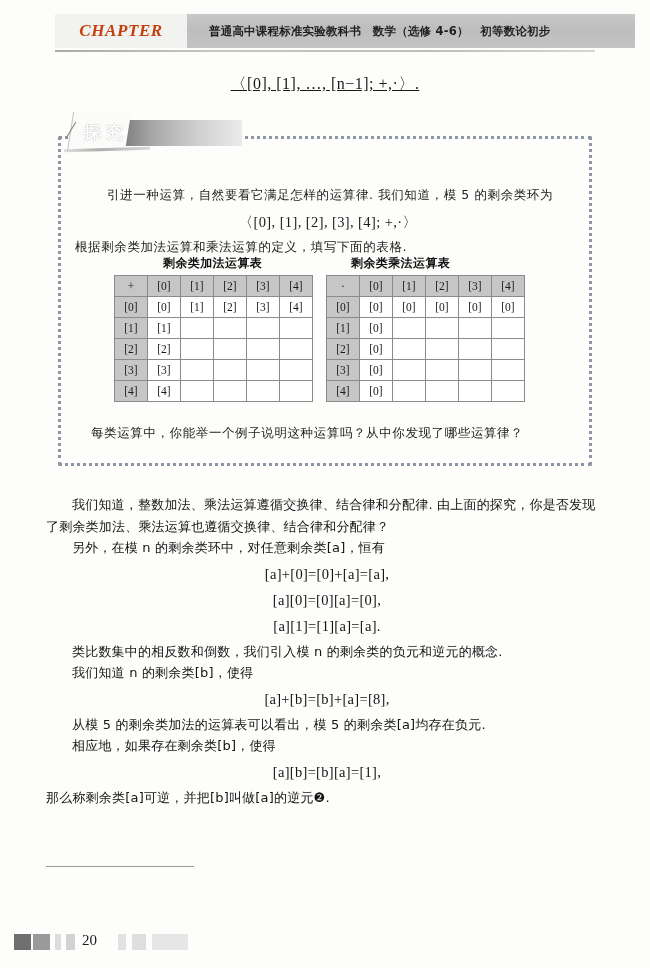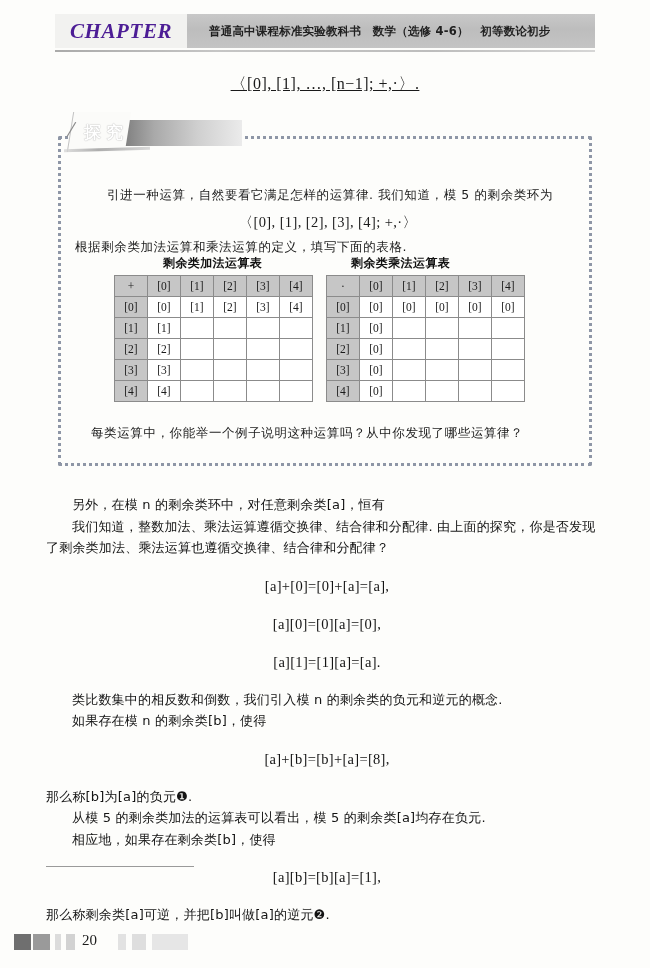--- a/index.html
+++ b/index.html
@@ -29,28 +29,28 @@
     position: absolute;
     left: 0; top: 0;
     width: 132px; height: 34px;
     background: #f2f2f0;
     display: flex; align-items: center; justify-content: center;
   }
   .header-chapter-label {
     font-family: "Liberation Serif", "DejaVu Serif", serif;
     font-style: italic;
     font-weight: 700;
-    font-size: 21px;
+    font-size: 17px;
     letter-spacing: 0.6px;
-    color: #4c1d95;
+    color: #c2410c;
   }
   .header-strip {
     position: absolute;
     left: 132px; top: 0;
-    width: 408px; height: 34px;
+    width: 448px; height: 34px;
     background: linear-gradient(180deg,#c8c8c8 0%, #bdbdbd 45%, #c4c4c4 100%);
     display: flex; align-items: center;
   }
   .header-title {
     font-family: "DejaVu Sans", "Liberation Sans", sans-serif;
     font-size: 11.5px;
     font-weight: 700;
     color: #1f1f1f;
     padding-left: 22px;
     white-space: nowrap;
@@ -204,21 +204,21 @@
   }
   .para { margin: 0; }
   .indent { text-indent: 26px; }
   .formula {
     text-align: center;
     font-family: "Liberation Serif", "DejaVu Serif", serif;
     font-size: 14.5px;
     line-height: 22px;
     letter-spacing: .3px;
   }
-  .formula-block { margin: 16px; }
+  .formula-block { margin: 4px; }
 
   
   .footnote-rule {
     position: absolute;
     left: 46px; top: 866px;
     width: 148px; height: 1px;
     background: #9a9a9a;
   }
   .footnotes {
     position: absolute;
@@ -391,29 +391,28 @@
 
   <div class="explore-tab">
     <div class="explore-tab-bg"></div>
     <div class="explore-tab-paper"></div>
     <div class="explore-tab-slash">/</div>
     <div class="explore-tab-label">探究</div>
     <div class="explore-tab-underline"></div>
   </div>
 
   <div class="body-text">
+    <p class="para indent">我们知道，整数加法、乘法运算遵循交换律、结合律和分配律. 由上面的探究，你是否发现了剩余类加法、乘法运算也遵循交换律、结合律和分配律？</p>
     <p class="para indent">另外，在模 n 的剩余类环中，对任意剩余类[a]，恒有</p>
-    <p class="para indent">我们知道，整数加法、乘法运算遵循交换律、结合律和分配律. 由上面的探究，你是否发现了剩余类加法、乘法运算也遵循交换律、结合律和分配律？</p>
     <p class="para formula formula-block">[a]+[0]=[0]+[a]=[a],</p>
     <p class="para formula formula-block">[a][0]=[0][a]=[0],</p>
     <p class="para formula formula-block">[a][1]=[1][a]=[a].</p>
     <p class="para indent">类比数集中的相反数和倒数，我们引入模 n 的剩余类的负元和逆元的概念.</p>
-    <p class="para indent">如果存在模 n 的剩余类[b]，使得</p>
+    <p class="para indent">我们知道 n 的剩余类[b]，使得</p>
     <p class="para formula formula-block">[a]+[b]=[b]+[a]=[8],</p>
-    <p class="para">那么称[b]为[a]的负元❶.</p>
     <p class="para indent">从模 5 的剩余类加法的运算表可以看出，模 5 的剩余类[a]均存在负元.</p>
     <p class="para indent">相应地，如果存在剩余类[b]，使得</p>
     <p class="para formula formula-block">[a][b]=[b][a]=[1],</p>
     <p class="para">那么称剩余类[a]可逆，并把[b]叫做[a]的逆元❷.</p>
   </div>
 
   <div class="footnote-rule"></div>
 
   <div class="footer">
     <div class="fblock" style="left:0px;width:17px;background:#6f6f6f;"></div>

